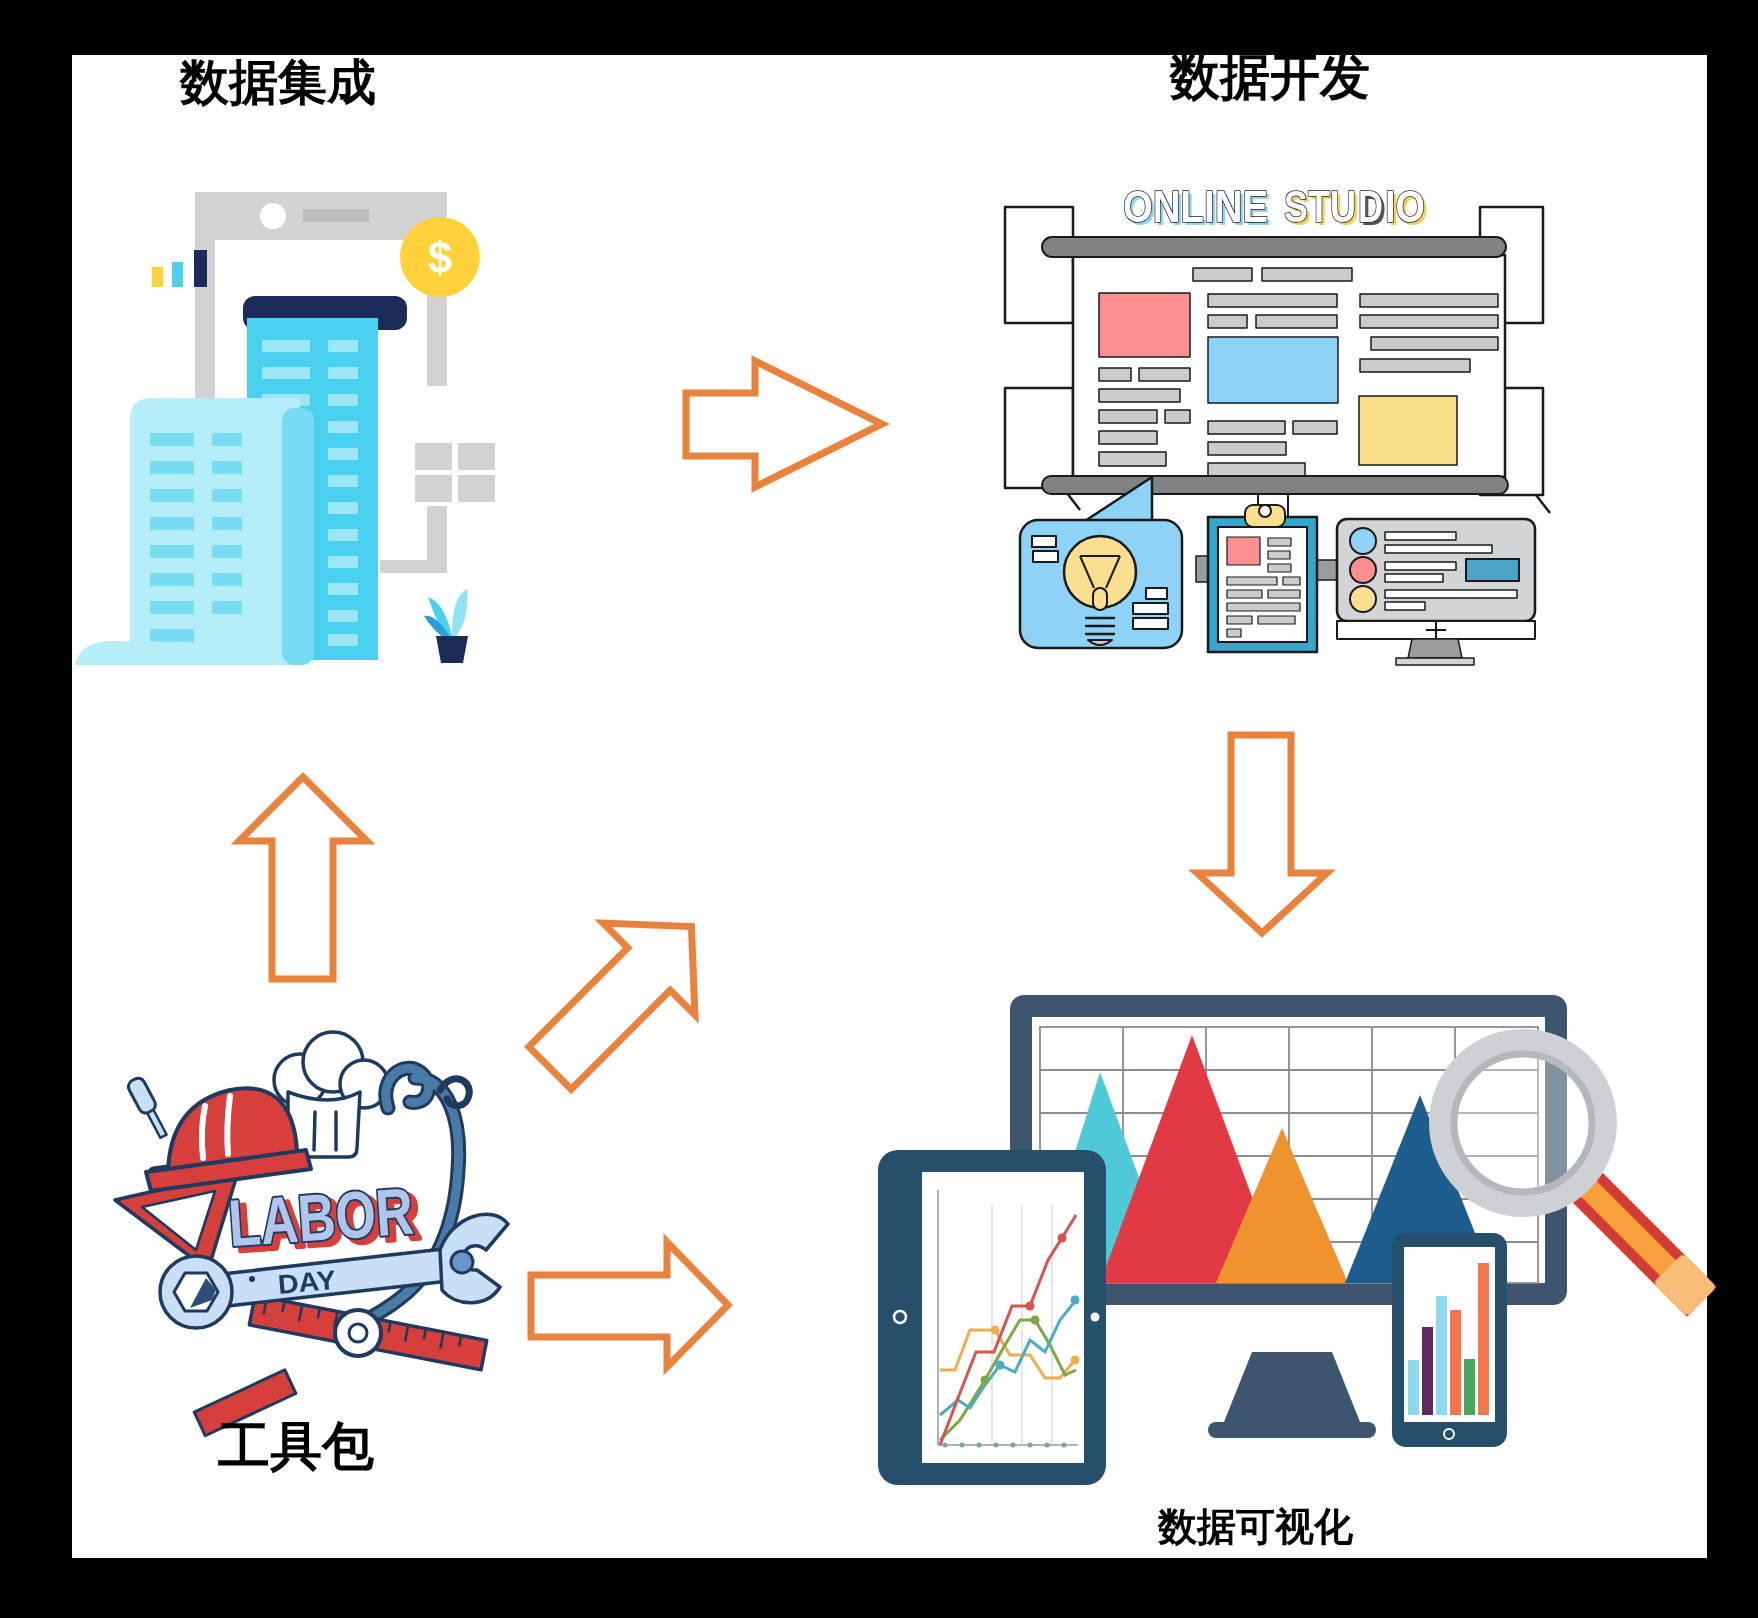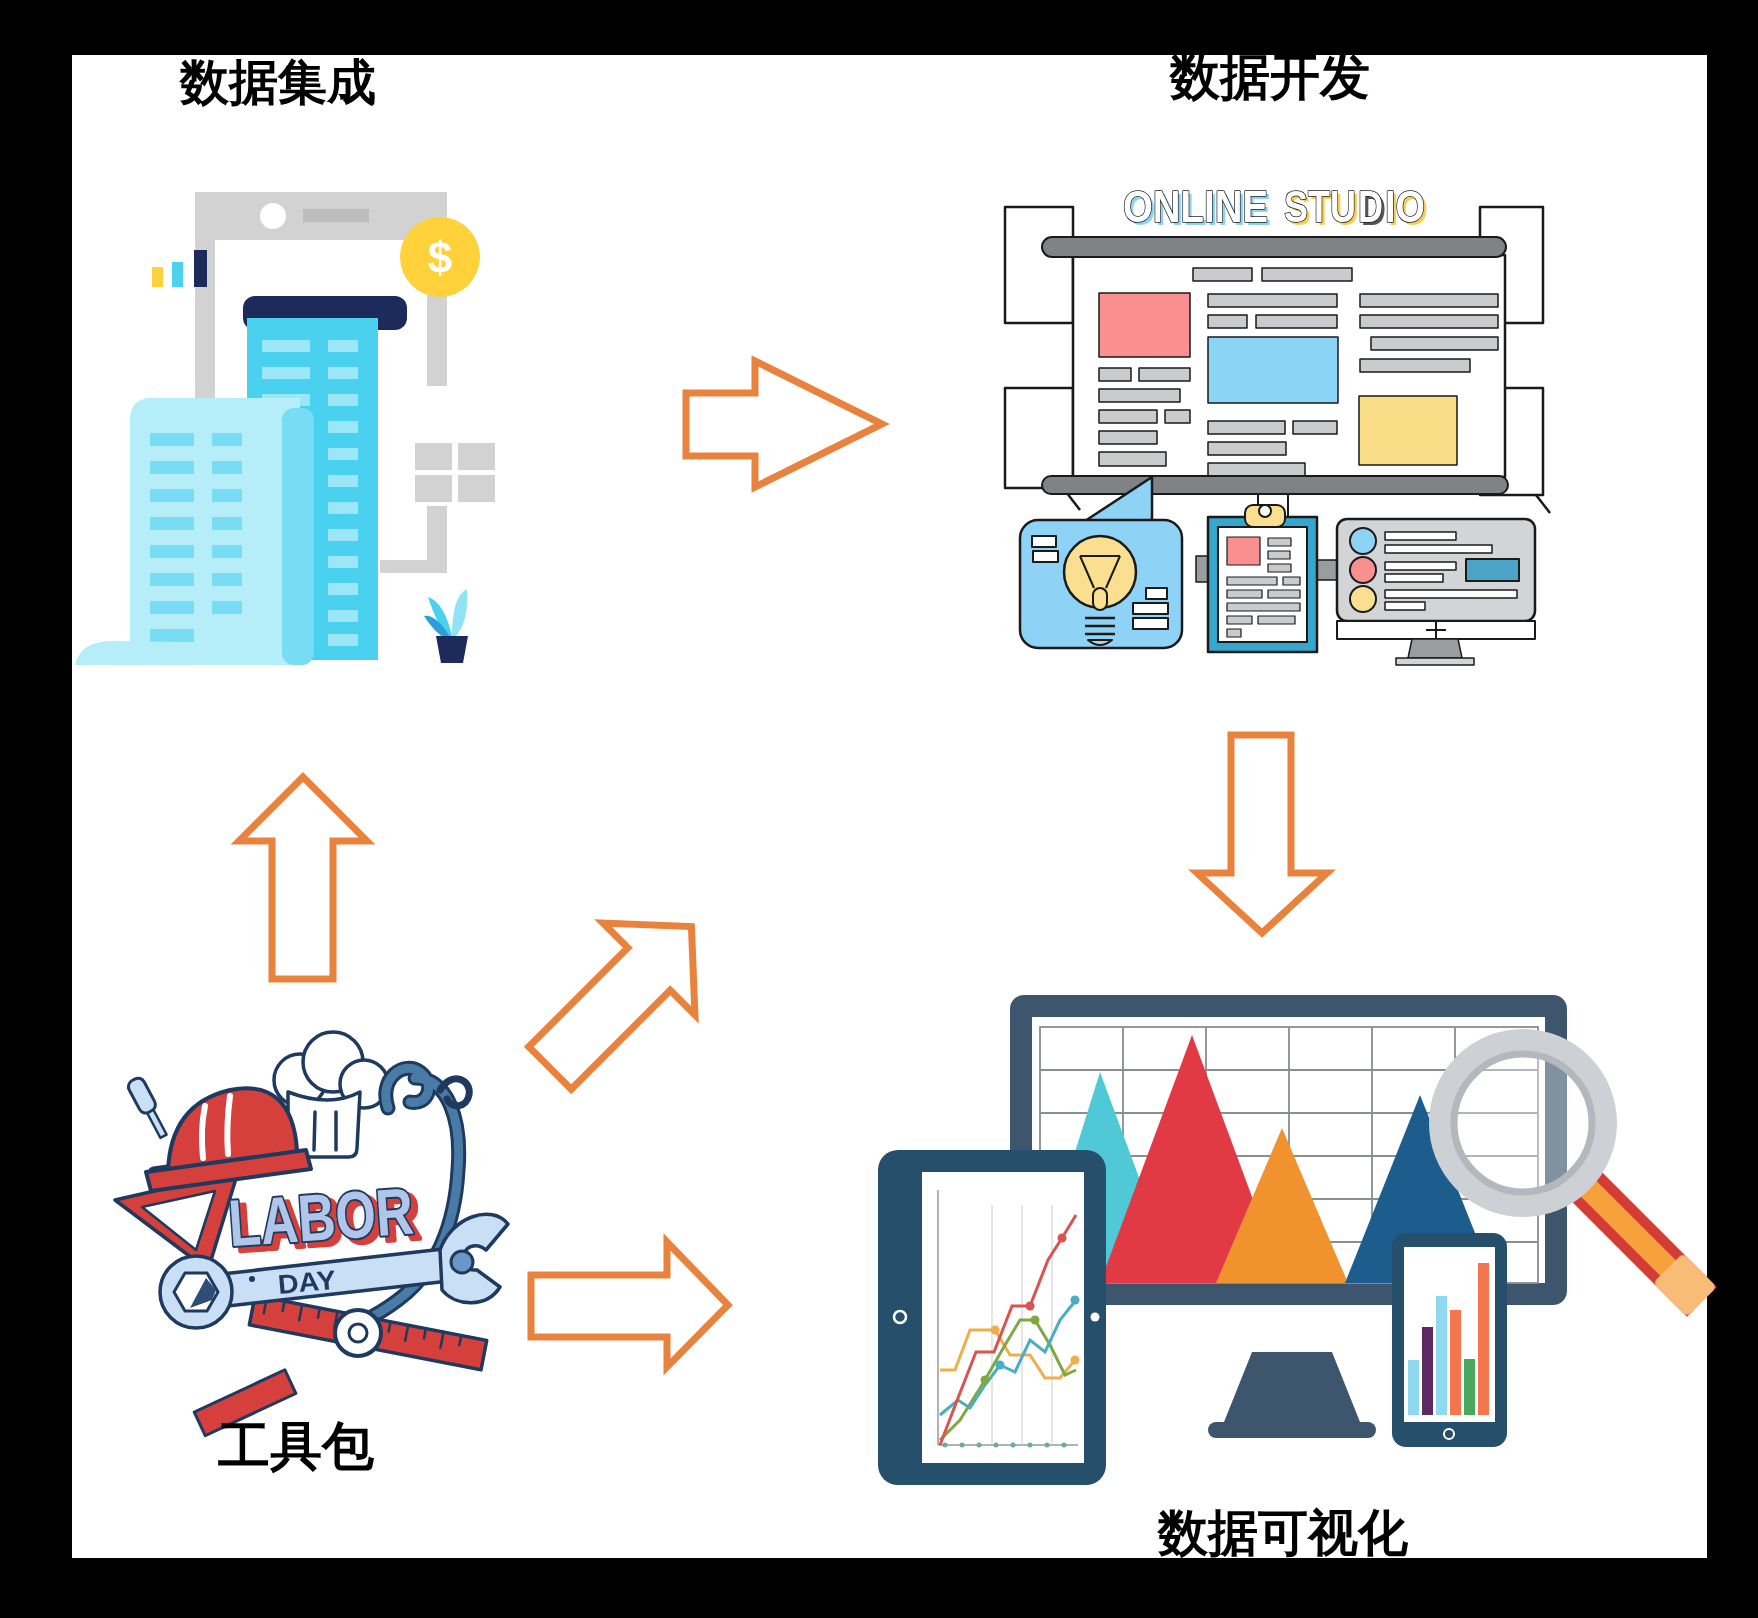--- a/index.html
+++ b/index.html
@@ -4,21 +4,21 @@
 <style>
   html,body{margin:0;padding:0;background:#000;}
   .canvas{position:relative;width:1758px;height:1618px;background:#000;overflow:hidden;
           font-family:"Liberation Sans","DejaVu Sans",sans-serif;}
   .content{position:absolute;left:72px;top:55px;width:1635px;height:1503px;background:#fff;}
   .art{position:absolute;left:0;top:0;width:1758px;height:1618px;}
   .title{position:absolute;color:#000;font-weight:700;white-space:nowrap;}
   .t-integration{left:180px;top:50px;font-size:49px;}
   .t-development{left:1170px;top:44px;font-size:50px;}
   .t-toolkit{left:218px;top:1412px;font-size:52px;}
-  .t-visualization{left:1158px;top:1500px;font-size:50px;font-family:Liberation Mono, monospace;}
+  .t-visualization{left:1158px;top:1500px;font-size:39px;font-family:Liberation Mono, monospace;}
   svg text{font-family:"Liberation Sans","DejaVu Sans",sans-serif;}
 </style>
 </head>
 <body>
 
 <div class="canvas">
   <div class="content"></div>
 
   <svg class="art" viewBox="0 0 1758 1618">
 

